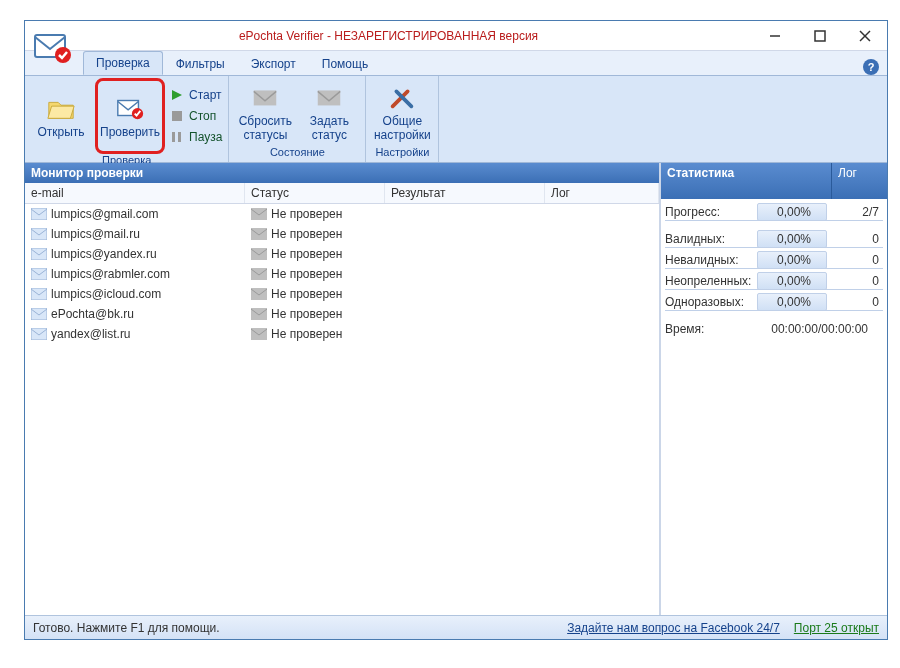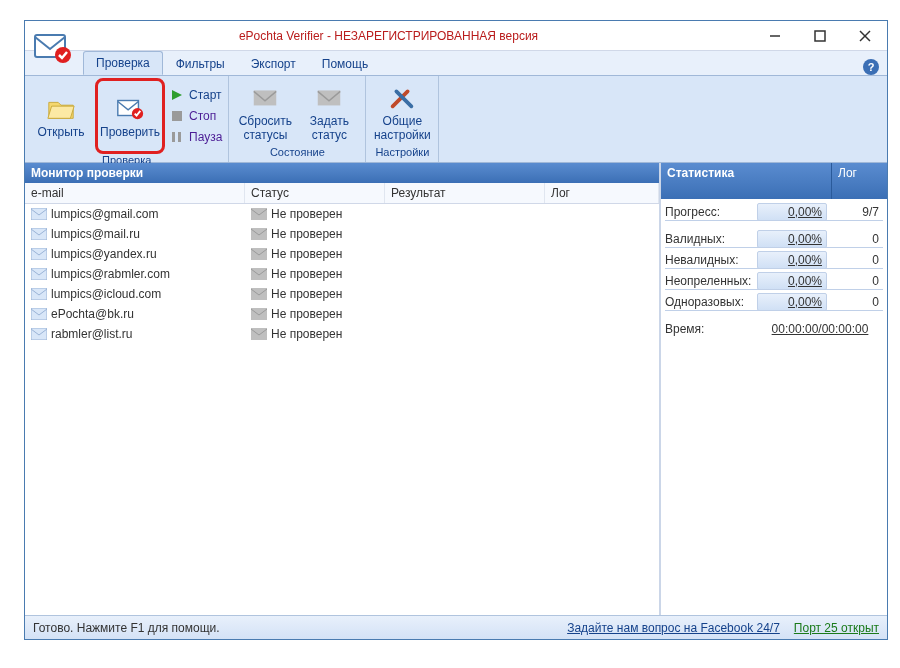--- a/index.html
+++ b/index.html
@@ -16,21 +16,21 @@
 .help-icon { margin-left: auto; margin-right: 8px; width: 16px; height: 16px; background: #3b6fb5; border-radius: 50%; color: #fff; font-size: 11px; text-align: center; line-height: 16px; font-weight: bold; }
 .ribbon { background: #d8e6f8; border-top: 1px solid #a0b8d8; border-bottom: 1px solid #a0b8d8; display: flex; height: 88px; padding: 0; }
 .ribbon-group { display: flex; flex-direction: column; border-right: 1px solid #b0c4de; padding: 2px 6px 1px 6px; }
 .ribbon-group-body { display: flex; flex: 1; align-items: center; gap: 4px; }
 .ribbon-group-label { text-align: center; color: #15428b; font-size: 11px; height: 15px; }
 .big-btn { display: flex; flex-direction: column; align-items: center; justify-content: center; width: 60px; height: 66px; color: #15428b; cursor: default; border: 1px solid transparent; border-radius: 2px; }
 .big-btn svg { width: 30px; height: 30px; }
 .big-btn span { margin-top: 2px; }
 .highlight-red { border: 3px solid #e02020; border-radius: 8px; padding: 2px; }
 .small-btns { display: flex; flex-direction: column; gap: 1px; }
-.small-btn { display: flex; align-items: center; height: 20px; color: #4c1d95; cursor: default; gap: 4px; }
+.small-btn { display: flex; align-items: center; height: 20px; color: #14532d; cursor: default; gap: 4px; }
 .small-btn.enabled { color: #15428b; }
 .small-btn svg { width: 16px; height: 14px; }
 .radio-group { display: flex; flex-direction: column; gap: 3px; padding: 0 6px; }
 .radio-row { display: flex; align-items: center; gap: 4px; color: #15428b; font-size: 11px; }
 .radio-dot { width: 12px; height: 12px; border: 1px solid #7a9cc6; border-radius: 50%; display: inline-flex; align-items: center; justify-content: center; }
 .radio-dot.checked::after { content: ""; width: 6px; height: 6px; background: #3a6ea5; border-radius: 50%; }
 .content { flex: 1; display: flex; min-height: 0; }
 .monitor { flex: 1; display: flex; flex-direction: column; border-right: 2px solid #cbd6e8; }
 .panel-header { background: #3b6fb5; background: linear-gradient(#5a8cd0, #3b6fb5); color: #fff; font-weight: bold; padding: 3px 6px; height: 20px; }
 .table-head { display: flex; background: #f6f9fe; border-bottom: 1px solid #d0d8e8; }
@@ -48,21 +48,21 @@
 .td.c-log { flex: 1; }
 .mini-icon { width: 16px; height: 12px; }
 .sidepanel { width: 226px; display: flex; flex-direction: column; }
 .side-tabs { display: flex; }
 .side-tab { background: linear-gradient(#5a8cd0, #3b6fb5); color: #fff; padding: 3px 6px; height: 36px; }
 .side-tab.stats { flex: 1; font-weight: bold; }
 .side-tab.log { width: 56px; border-left: 1px solid #2a5a9a; }
 .stat-list { padding: 4px 4px; display: flex; flex-direction: column; gap: 3px; }
 .stat-row { display: flex; align-items: center; height: 18px; }
 .stat-row .label { width: 92px; color: #333; }
-.stat-row .val1 { width: 70px; text-align: right; color: #333; background: linear-gradient(#e8f0fb, #d0e0f5); border: 1px solid #c0d0e8; padding: 1px 4px; border-radius: 2px; text-decoration: underline; }
+.stat-row .val1 { width: 70px; text-align: right; color: #333; background: linear-gradient(#e8f0fb, #d0e0f5); border: 1px solid #c0d0e8; padding: 1px 15px; border-radius: 2px; }
 .stat-row .val2 { flex: 1; text-align: right; color: #333; padding: 1px 4px; }
 .stat-row.underlined { border-bottom: 1px solid #c0d0e8; }
 .stat-row.gap-above { margin-top: 6px; }
 .stat-row.time .val1 { width: auto; flex: 1; text-align: center; background: none; border: none; }
 .statusbar { height: 24px; background: linear-gradient(#e8f0fb, #d4e2f6); border-top: 1px solid #b0c4de; display: flex; align-items: center; padding: 0 8px; color: #333; }
 .statusbar .spacer { flex: 1; }
 .statusbar a { color: #1a7a1a; text-decoration: underline; margin-left: 14px; cursor: default; }
 .statusbar a.fb { color: #15428b; }
 .icon-row-wrap { position: relative; height: 0; }
 .app-logo { position: absolute; left: 6px; top: -26px; width: 44px; height: 44px; z-index: 3; }
@@ -318,21 +318,21 @@
             </div>
             <div class="td c-result"></div>
             <div class="td c-log"></div>
           </div>
           <div class="tr">
             <div class="td c-email">
               <svg class="mini-icon" viewBox="0 0 16 12">
                 <rect x="0" y="0" width="16" height="12" fill="#d8e6f8" stroke="#9ab3d6"></rect>
                 <polyline points="0,1 8,7 16,1" fill="none" stroke="#9ab3d6"></polyline>
               </svg>
-              <span>rabmler@list.ru</span>
+              <span>yandex@list.ru</span>
             </div>
             <div class="td c-status">
               <svg class="mini-icon" viewBox="0 0 16 12">
                 <rect x="0" y="0" width="16" height="12" fill="#bfbfbf"></rect>
                 <polyline points="0,1 8,7 16,1" fill="none" stroke="#9a9a9a"></polyline>
               </svg>
               <span>Не проверен</span>
             </div>
             <div class="td c-result"></div>
             <div class="td c-log"></div>
@@ -342,21 +342,21 @@
 
     <div class="sidepanel">
       <div class="side-tabs">
         <div class="side-tab stats">Статистика</div>
         <div class="side-tab log">Лог</div>
       </div>
       <div class="stat-list">
         <div class="stat-row underlined">
             <span class="label">Прогресс:</span>
             <span class="val1">0,00%</span>
-            <span class="val2">9/7</span>
+            <span class="val2">2/7</span>
           </div>
         <div class="stat-row underlined gap-above">
             <span class="label">Валидных:</span>
             <span class="val1">0,00%</span>
             <span class="val2">0</span>
           </div>
         <div class="stat-row underlined">
             <span class="label">Невалидных:</span>
             <span class="val1">0,00%</span>
             <span class="val2">0</span>

